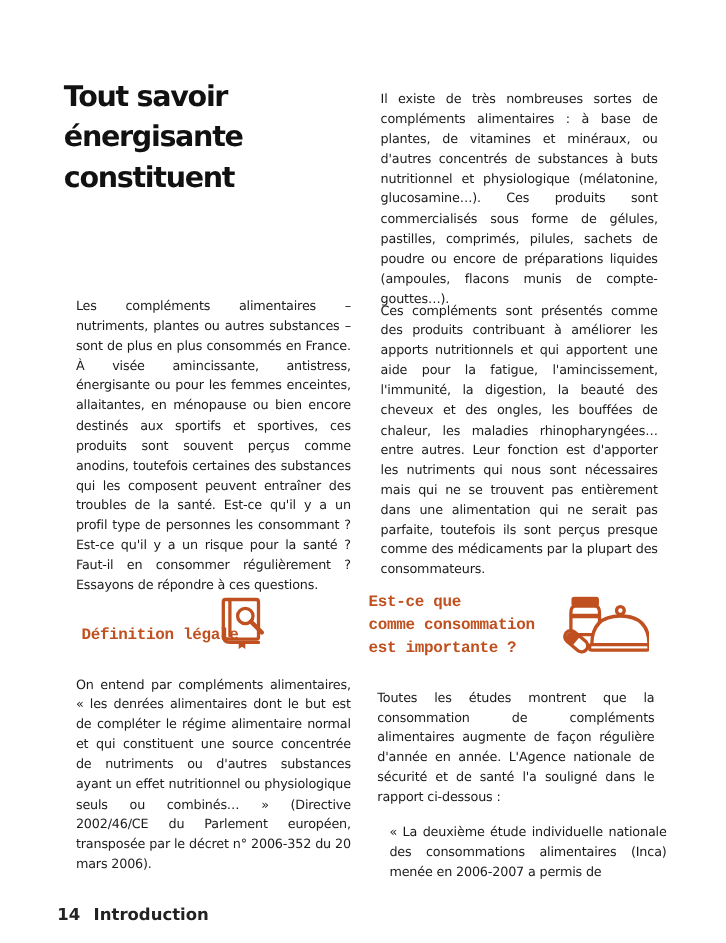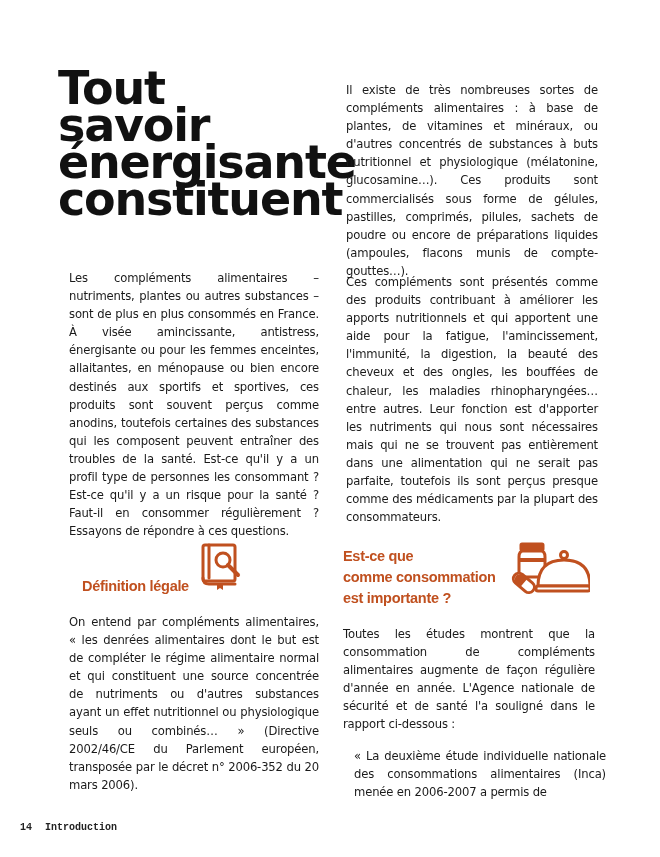--- a/index.html
+++ b/index.html
@@ -1,27 +1,27 @@
 <!DOCTYPE html>
 <html><head>
 <meta charset="utf-8">
 <style>
   html, body { margin: 0; padding: 0; background: #ffffff; }
   body { width: 660px; height: 857px; position: relative; overflow: hidden;
          font-family: "DejaVu Sans", sans-serif; color: #1a1a1a; }
   .title { position: absolute; left: 58px; top: 70px; width: 260px;
            font-family: "DejaVu Sans", sans-serif; font-weight: bold;
-           font-size: 46px; line-height: 37px; letter-spacing: -1.2px; color: #111; margin: 0; }
+           font-size: 26px; line-height: 37px; letter-spacing: -1.2px; color: #111; margin: 0; }
   .para { position: absolute; font-size: 11.6px; line-height: 18.1px;
           text-align: justify; hyphens: auto; margin: 11px; letter-spacing: -0.15px;
           font-family: "DejaVu Sans", sans-serif; }
-  .heading { position: absolute; font-family: Liberation Sans, sans-serif; font-weight: bold;
-             color: #c0501f; font-size: 14.5px; line-height: 21px; margin: 8px; letter-spacing: -0.3px; }
+  .heading { position: absolute; font-family: Liberation Mono, monospace; font-weight: bold;
+             color: #c0501f; font-size: 14.5px; line-height: 21px; margin: 0; letter-spacing: -0.3px; }
   .icon { position: absolute; }
-  .footer { position: absolute; left: 20px; top: 822px; font-size: 10px; font-weight: bold; color: #222; font-family: Liberation Mono, monospace; }
+  .footer { position: absolute; left: 52px; top: 822px; font-size: 15px; font-weight: bold; color: #222; }
   .footer span { margin-right: 7px; }
 </style>
 </head>
 <body>
 
 <h1 class="title">
   <div>Tout savoir</div>
   <div>énergisante</div>
   <div>constituent</div>
 </h1>

